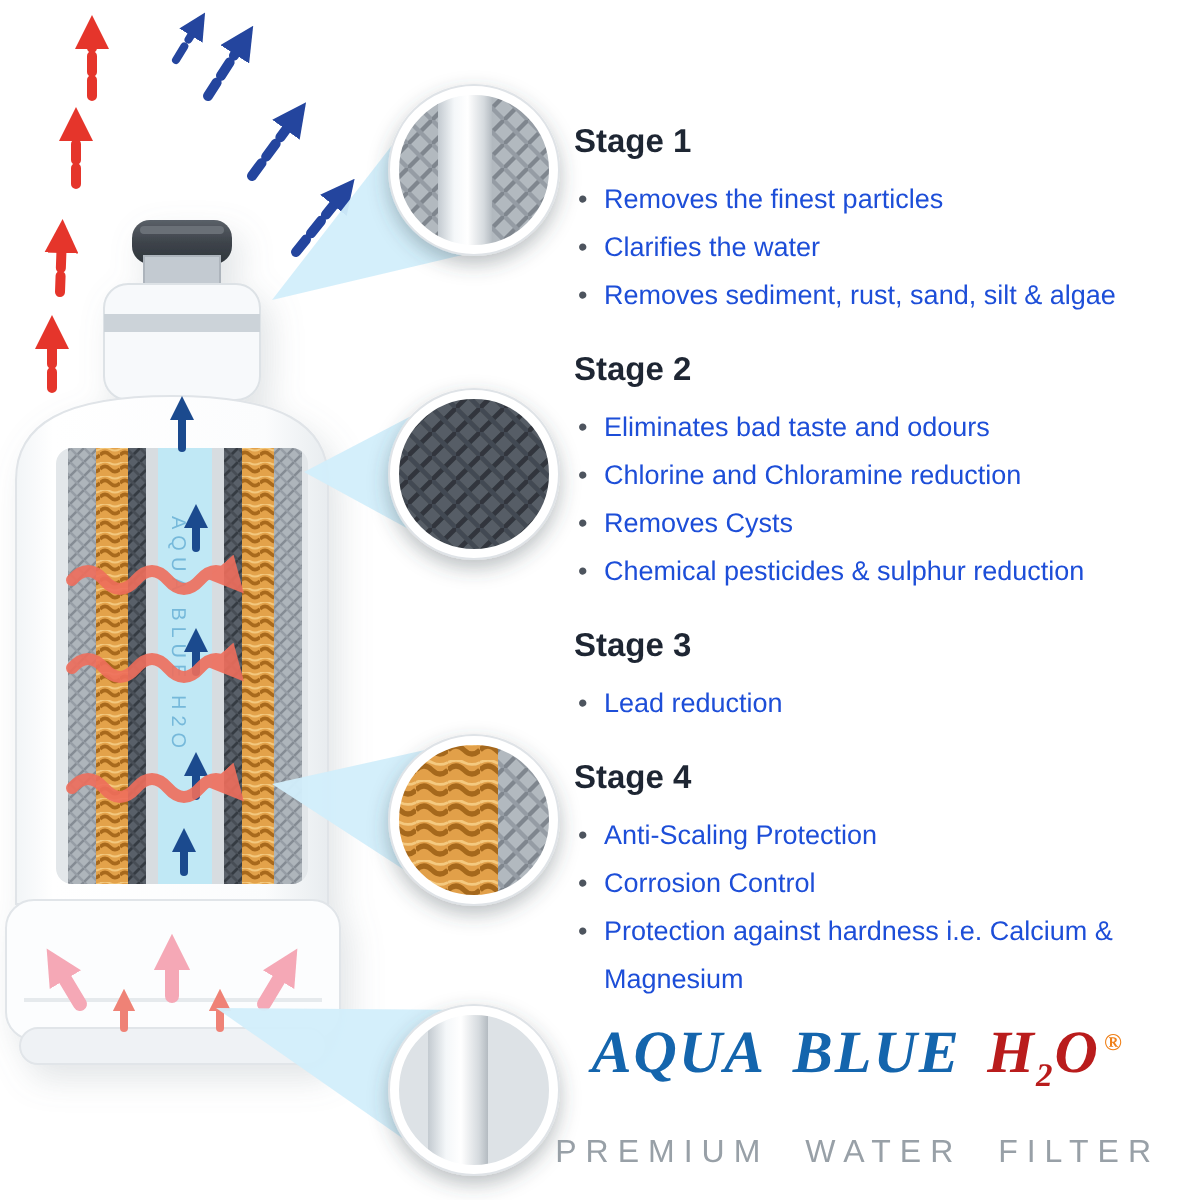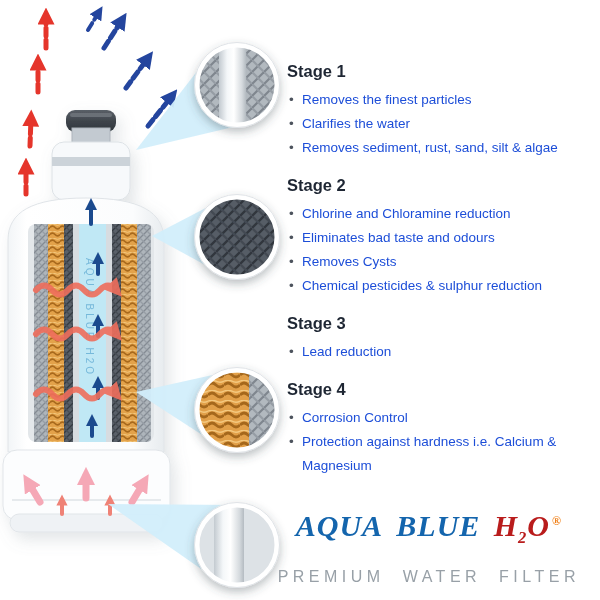--- a/index.html
+++ b/index.html
@@ -243,37 +243,38 @@
       <ul>
         <li>Removes the finest particles</li>
         <li>Clarifies the water</li>
         <li>Removes sediment, rust, sand, silt &amp; algae</li>
       </ul>
     </section>
 
     <section class="stage">
       <h2>Stage 2</h2>
       <ul>
+        <li>Eliminates bad taste and odours</li>
         <li>Chlorine and Chloramine reduction</li>
-        <li>Eliminates bad taste and odours</li>
         <li>Removes Cysts</li>
         <li>Chemical pesticides &amp; sulphur reduction</li>
       </ul>
     </section>
 
     <section class="stage">
       <h2>Stage 3</h2>
       <ul>
         <li>Lead reduction</li>
       </ul>
     </section>
 
     <section class="stage">
       <h2>Stage 4</h2>
       <ul>
+        <li>Anti-Scaling Protection</li>
         <li>Corrosion Control</li>
         <li>Protection against hardness i.e. Calcium &amp; Magnesium</li>
       </ul>
     </section>
 
   </div>
 
   <div class="logo">
     <div class="brand">
       <span class="bw">AQUA</span>

